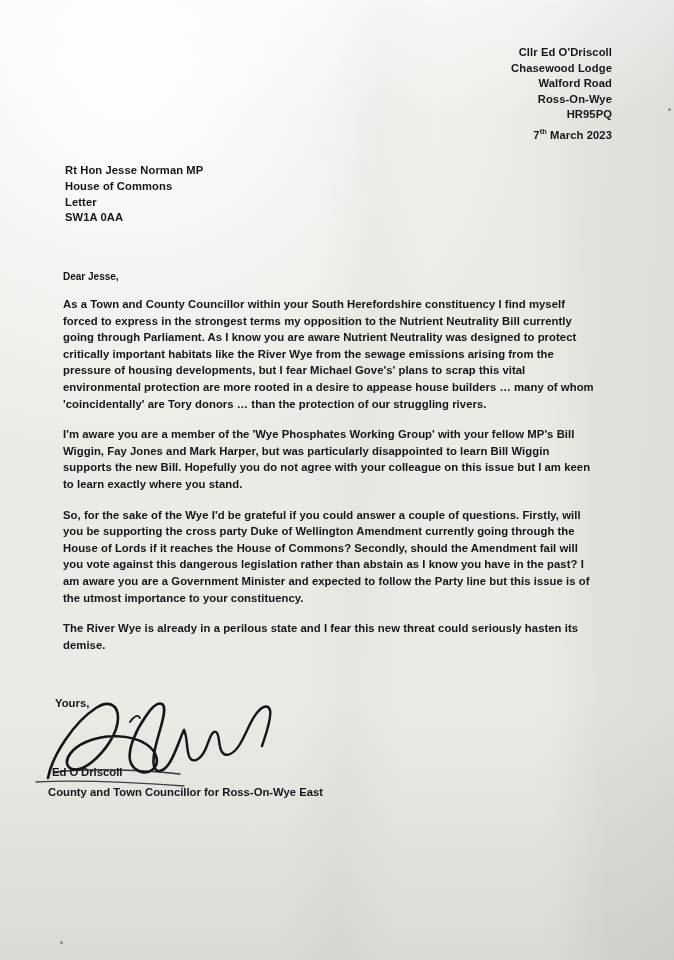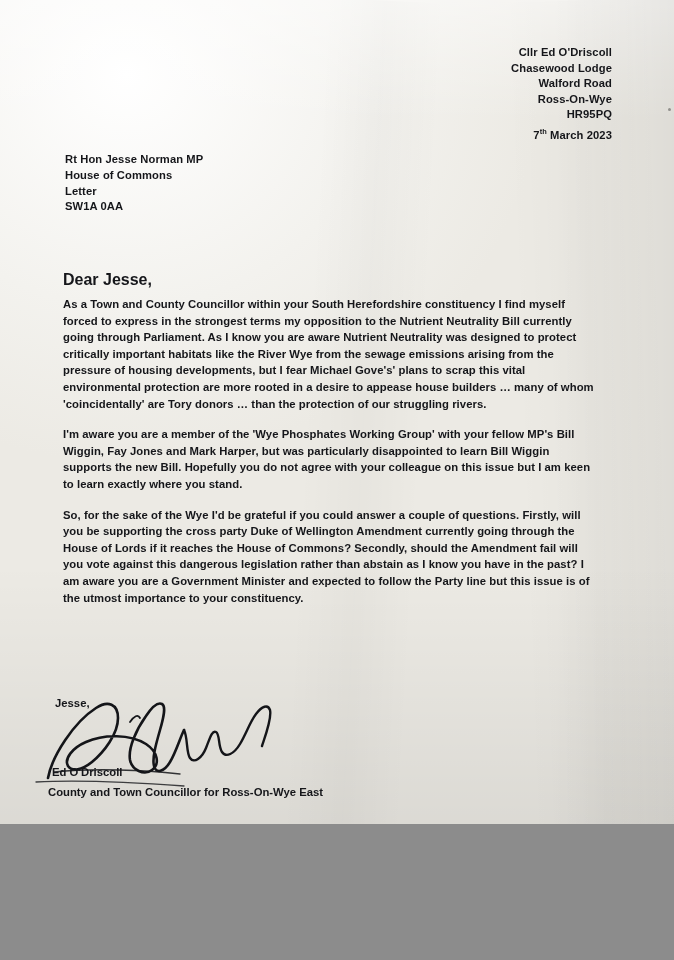--- a/index.html
+++ b/index.html
@@ -9,21 +9,21 @@
   }
   body {
     width: 674px;
     height: 960px;
     overflow: hidden;
     font-family: "Liberation Sans", sans-serif;
   }
   .page {
     position: relative;
     width: 674px;
-    height: 824px;
+    height: 960px;
     background: #c9c9c7;
     overflow: hidden;
   }
   
   .paper {
     position: absolute;
     left: -8px;
     top: -6px;
     width: 690px;
     height: 972px;
@@ -74,32 +74,32 @@
     font-weight: 700;
     line-height: 15.6px;
     letter-spacing: .1px;
   }
   .sender .date { margin-top: 1px; }
   .sender sup { font-size: 7.4px; vertical-align: super; }
 
   .recipient {
     position: absolute;
     left: 65px;
-    top: 152px;
+    top: 163px;
     font-size: 11.2px;
     font-weight: 700;
     line-height: 15.8px;
     letter-spacing: .1px;
   }
 
   .salutation {
     position: absolute;
     left: 63px;
     top: 271px;
-    font-size: 16px;
+    font-size: 10px;
     font-weight: 700;
   }
 
   .body {
     position: absolute;
     left: 63px;
     top: 296px;
     width: 536px;
     font-size: 11.3px;
     font-weight: 700;
@@ -180,23 +180,24 @@
       <div>Letter</div>
       <div>SW1A 0AA</div>
     </div>
 
     <div class="salutation">Dear Jesse,</div>
 
     <div class="body">
       <p>As a Town and County Councillor within your South Herefordshire constituency I find myself forced to express in the strongest terms my opposition to the Nutrient Neutrality Bill currently going through Parliament. As I know you are aware Nutrient Neutrality was designed to protect critically important habitats like the River Wye from the sewage emissions arising from the pressure of housing developments, but I fear Michael Gove's' plans to scrap this vital environmental protection are more rooted in a desire to appease house builders … many of whom 'coincidentally' are Tory donors … than the protection of our struggling rivers.</p>
       <p>I'm aware you are a member of the 'Wye Phosphates Working Group' with your fellow MP's Bill Wiggin, Fay Jones and Mark Harper, but was particularly disappointed to learn Bill Wiggin supports the new Bill. Hopefully you do not agree with your colleague on this issue but I am keen to learn exactly where you stand.</p>
       <p>So, for the sake of the Wye I'd be grateful if you could answer a couple of questions. Firstly, will you be supporting the cross party Duke of Wellington Amendment currently going through the House of Lords if it reaches the House of Commons? Secondly, should the Amendment fail will you vote against this dangerous legislation rather than abstain as I know you have in the past? I am aware you are a Government Minister and expected to follow the Party line but this issue is of the utmost importance to your constituency.</p>
-    </div>
-
-    <div class="closing">Jesse,</div>
+      <p>The River Wye is already in a perilous state and I fear this new threat could seriously hasten its demise.</p>
+    </div>
+
+    <div class="closing">Yours,</div>
 
     <div class="signature">
       <svg width="250" height="105" viewBox="0 0 250 105" fill="none" xmlns="http://www.w3.org/2000/svg">
         <path d="M14 92 C18 70, 40 36, 62 22 C74 14, 84 18, 84 32 C84 48, 70 66, 58 76 C48 84, 38 86, 34 80 C30 73, 38 62, 52 56 C70 48, 96 48, 112 58 C124 66, 126 78, 118 84 C110 90, 98 84, 96 74 C94 62, 102 44, 112 30 C118 21, 124 16, 128 18 C132 20, 130 30, 126 44 C122 58, 118 72, 120 80 C122 88, 130 86, 136 76 C142 66, 146 52, 150 44" stroke="#141519" stroke-width="2.6" stroke-linecap="round" stroke-linejoin="round"></path>
         <path d="M150 44 C154 52, 152 66, 156 72 C160 78, 168 72, 172 62 C176 52, 178 44, 182 46 C186 48, 184 60, 188 66 C192 72, 200 68, 206 58 C212 48, 216 36, 222 28 C228 20, 234 18, 236 24 C238 32, 232 48, 228 60" stroke="#141519" stroke-width="2.4" stroke-linecap="round" stroke-linejoin="round"></path>
         <path d="M96 36 C100 30, 104 28, 106 32" stroke="#141519" stroke-width="1.8" stroke-linecap="round"></path>
         <path d="M20 86 C60 82, 110 84, 146 88" stroke="#141519" stroke-width="1.4" stroke-linecap="round" opacity="0.85"></path>
         <path d="M2 96 C40 94, 96 96, 150 100" stroke="#141519" stroke-width="1.3" stroke-linecap="round" opacity="0.8"></path>
       </svg>
     </div>

